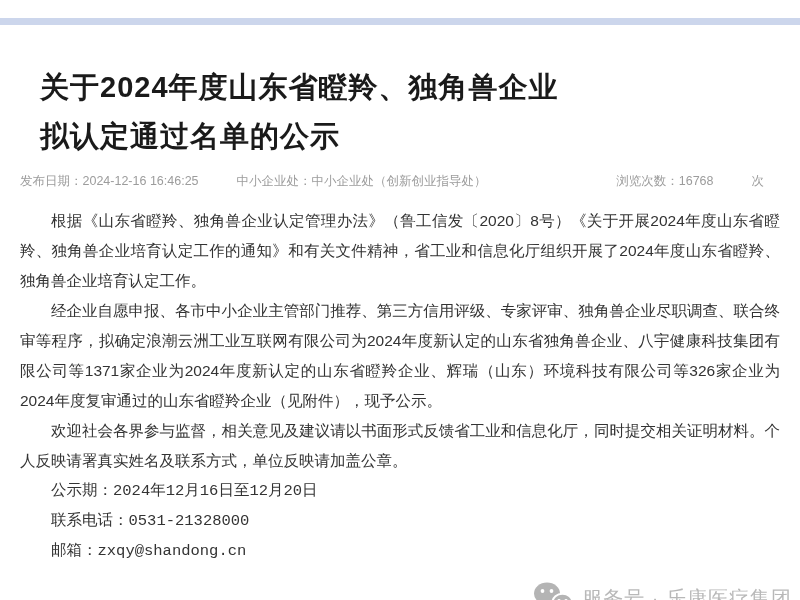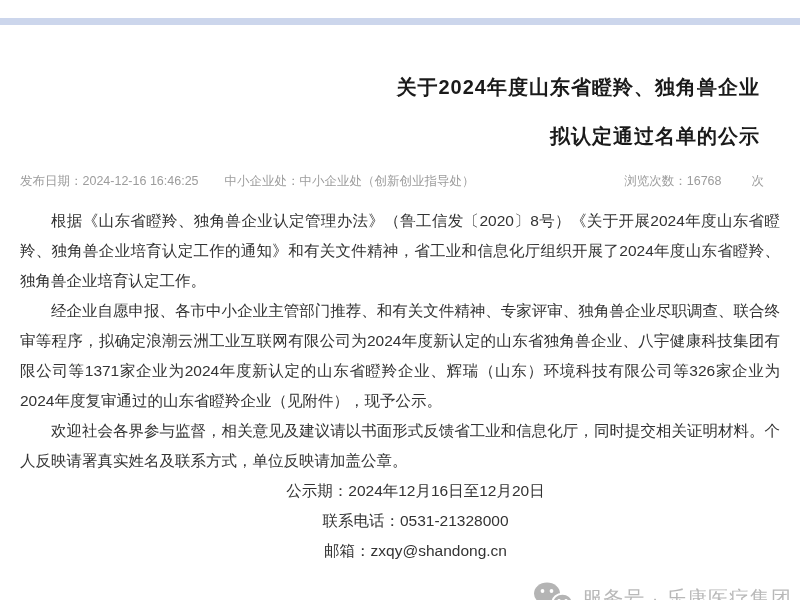--- a/index.html
+++ b/index.html
@@ -15,58 +15,59 @@
     font-family: "Liberation Sans", "DejaVu Sans", sans-serif;
   }
   .top-bar {
     margin-top: 18px;
     height: 7px;
     width: 100%;
     background: #ccd6ec;
   }
   .article-title {
     margin: 38px 40px 0;
-    text-align: right;
-    font-size: 20px;
+    text-align: left;
+    font-size: 29px;
     line-height: 49px;
     font-weight: bold;
     color: #1a1a1a;
     letter-spacing: 1px;
   }
   .meta-row {
     margin: 12px 20px 0;
     display: flex;
     justify-content: space-between;
     align-items: baseline;
     color: #9c9c9c;
     font-size: 12.5px;
   }
   .meta-left {
     display: flex;
-    gap: 26px;
+    gap: 38px;
   }
   .meta-right {
     display: flex;
-    gap: 30px;
+    gap: 38px;
     padding-right: 16px;
   }
   .meta-item { white-space: nowrap; }
   .article-body {
     margin: 16px 20px 18px;
     font-size: 15.5px;
     line-height: 30px;
     color: #333333;
     text-align: justify;
   }
   .article-body p {
     margin: 0;
     text-indent: 2em;
   }
   .contact-line {
-    text-align: center;
+    text-align: left;
+    font-family: Liberation Mono, monospace;
   }
   .watermark {
     position: absolute;
     top: 533px;
     right: 8px;
     display: flex;
     align-items: center;
     gap: 9px;
     color: #b8b8b8;
     font-size: 20px;
@@ -92,21 +93,21 @@
     <span class="meta-item"><span>中小企业处：</span><span>中小企业处（创新创业指导处）</span></span>
   </div>
   <div class="meta-right">
     <span class="meta-item"><span>浏览次数：</span><span>16768</span></span>
     <span class="meta-item">次</span>
   </div>
 </div>
 
 <div class="article-body">
   <p>根据《山东省瞪羚、独角兽企业认定管理办法》（鲁工信发〔2020〕8号）《关于开展2024年度山东省瞪羚、独角兽企业培育认定工作的通知》和有关文件精神，省工业和信息化厅组织开展了2024年度山东省瞪羚、独角兽企业培育认定工作。</p>
-  <p>经企业自愿申报、各市中小企业主管部门推荐、和有关文件精神、专家评审、独角兽企业尽职调查、联合终审等程序，拟确定浪潮云洲工业互联网有限公司为2024年度新认定的山东省独角兽企业、八宇健康科技集团有限公司等1371家企业为2024年度新认定的山东省瞪羚企业、辉瑞（山东）环境科技有限公司等326家企业为2024年度复审通过的山东省瞪羚企业（见附件），现予公示。</p>
+  <p>经企业自愿申报、各市中小企业主管部门推荐、第三方信用评级、专家评审、独角兽企业尽职调查、联合终审等程序，拟确定浪潮云洲工业互联网有限公司为2024年度新认定的山东省独角兽企业、八宇健康科技集团有限公司等1371家企业为2024年度新认定的山东省瞪羚企业、辉瑞（山东）环境科技有限公司等326家企业为2024年度复审通过的山东省瞪羚企业（见附件），现予公示。</p>
   <p>欢迎社会各界参与监督，相关意见及建议请以书面形式反馈省工业和信息化厅，同时提交相关证明材料。个人反映请署真实姓名及联系方式，单位反映请加盖公章。</p>
   <p class="contact-line">公示期：2024年12月16日至12月20日</p>
   <p class="contact-line">联系电话：0531-21328000</p>
   <p class="contact-line">邮箱：zxqy@shandong.cn</p>
 </div>
 
 <div class="watermark">
   <span class="wechat-icon">
     <svg width="40" height="34" viewBox="0 0 40 34" xmlns="http://www.w3.org/2000/svg">
       <g>

